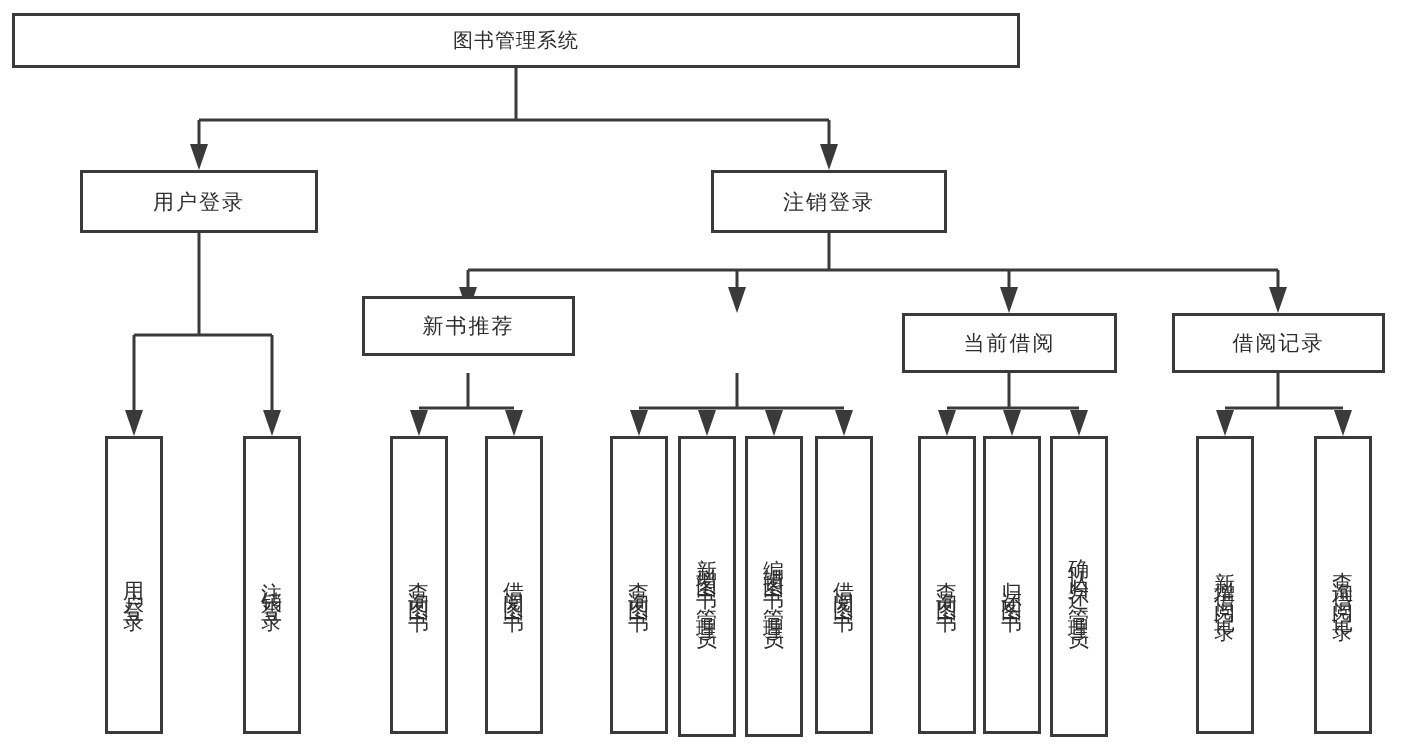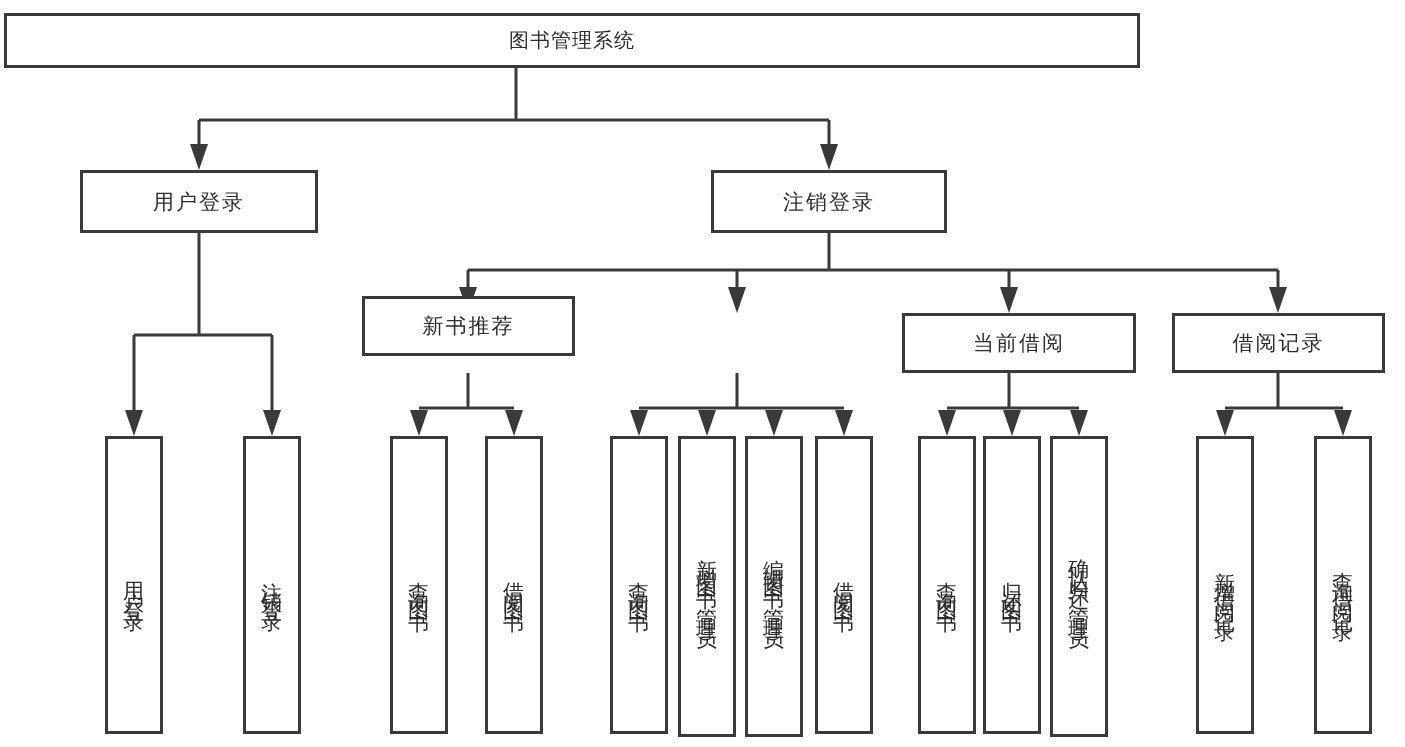--- a/index.html
+++ b/index.html
@@ -92,35 +92,35 @@
       <polygon points="1003,410 1021,410 1012,436"></polygon>
       <polygon points="1070,410 1088,410 1079,436"></polygon>
     </g>
     <g>
       <path d="M1278,373 V408 M1225,408 H1343"></path>
       <polygon points="1216,410 1234,410 1225,436"></polygon>
       <polygon points="1334,410 1352,410 1343,436"></polygon>
     </g>
   </svg>
 
-  <div class="box root" style="left:4px;top:13px;width:1136px;height:55px;">
+  <div class="box root" style="left:12px;top:13px;width:1008px;height:55px;">
     <span class="hlabel">图书管理系统</span>
   </div>
 
   <div class="box" style="left:80px;top:170px;width:238px;height:63px;">
     <span class="hlabel">用户登录</span>
   </div>
   <div class="box" style="left:711px;top:170px;width:236px;height:63px;">
     <span class="hlabel">注销登录</span>
   </div>
 
   <div class="box" style="left:362px;top:296px;width:213px;height:60px;">
     <span class="hlabel">新书推荐</span>
   </div>
-  <div class="box" style="left:902px;top:313px;width:234px;height:60px;">
+  <div class="box" style="left:902px;top:313px;width:215px;height:60px;">
     <span class="hlabel">当前借阅</span>
   </div>
   <div class="box" style="left:1172px;top:313px;width:213px;height:60px;">
     <span class="hlabel">借阅记录</span>
   </div>
 
   <div class="box leaf" style="left:105px;top:436px;width:58px;height:298px;">
     <span class="vtext">用户登录</span>
   </div>
   <div class="box leaf" style="left:243px;top:436px;width:58px;height:298px;">

